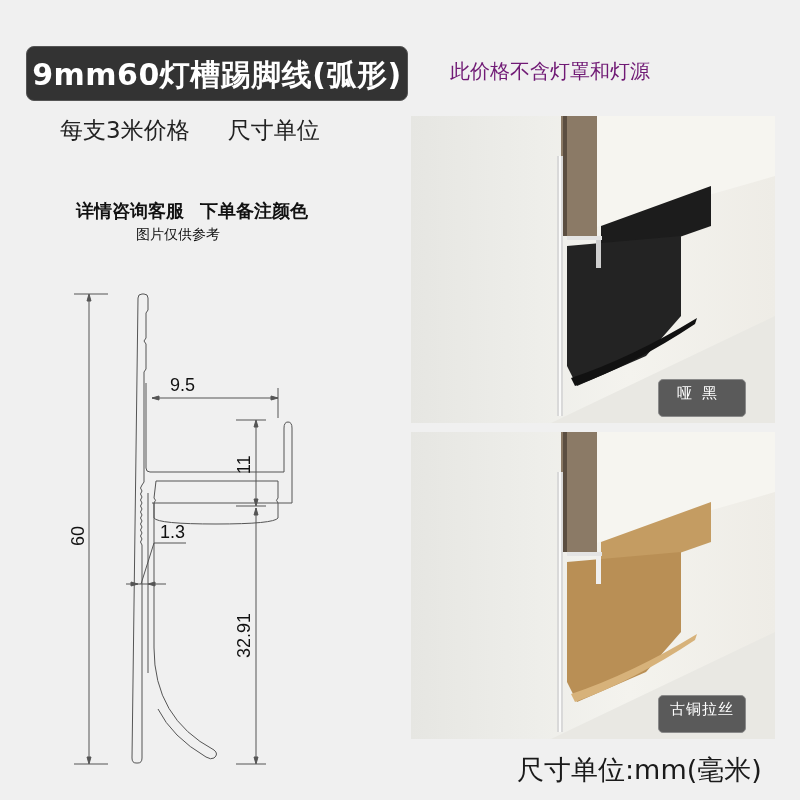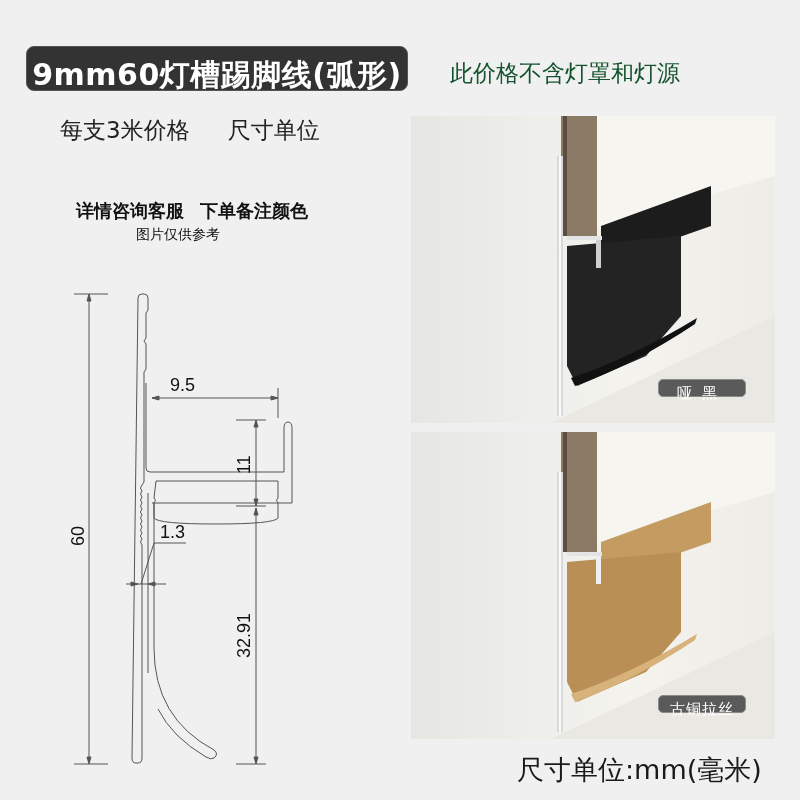--- a/index.html
+++ b/index.html
@@ -1,40 +1,40 @@
 <!DOCTYPE html>
 <html><head>
 <meta charset="utf-8">
 <style>
   * { margin:0; padding:0; box-sizing:border-box; }
   html, body { width:800px; height:800px; overflow:hidden; background:#f0f0f0; }
   body { position:relative; font-family:"DejaVu Sans", "Liberation Sans", sans-serif; color:#1a1a1a; }
   .title-pill {
-    position:absolute; left:26px; top:46px; width:382px; height:45px;
+    position:absolute; left:26px; top:46px; width:382px; height:55px;
     background:#333333; border-radius:8px; border:1px solid #555;
     color:#ffffff; font-size:30px; font-weight:bold; line-height:55px;
     text-align:center; letter-spacing:0.5px; white-space:nowrap; overflow:hidden;
   }
-  .note-right { position:absolute; left:450px; top:58px; font-size:23px; color:#14532d; white-space:nowrap; }
+  .note-right { position:absolute; left:450px; top:58px; font-size:20px; color:#701a75; white-space:nowrap; }
   .sub1 { position:absolute; left:60px; top:115px; font-size:23px; color:#222; white-space:nowrap; }
   .sub1 span.gap { display:inline-block; width:38px; }
   .sub2 { position:absolute; left:76px; top:199px; font-size:18px; color:#111; white-space:nowrap;font-weight:bold; }
   .sub2 span.gap { display:inline-block; width:16px; }
   .sub3 { position:absolute; left:136px; top:226px; font-size:14px; color:#111; white-space:nowrap; }
   .drawing { position:absolute; left:60px; top:278px; width:260px; height:500px; }
   .photo {
     position:absolute; left:411px; width:364px; height:307px; overflow:hidden;
     background:linear-gradient(90deg,#e6e6e2 0%,#eeeeea 35%,#f4f3ee 60%,#eeece6 100%);
   }
   .photo1 { top:116px; }
   .photo2 { top:432px; }
   .photo svg { position:absolute; left:0; top:0; }
   .tag {
     position:absolute; background:#5a5a5a; border:1px solid #8a8a8a; border-radius:5px;
-    color:#fff; font-size:15px; text-align:center; height:18px; line-height:26px;
+    color:#fff; font-size:15px; text-align:center; height:38px; line-height:26px;
     letter-spacing:3px;
   }
   .tag1 { left:247px; top:263px; width:88px; letter-spacing:10px; }
   .tag2 { left:247px; top:263px; width:88px; letter-spacing:1px;text-align:center; }
   .unit-note { position:absolute; left:517px; top:752px; font-size:27px; color:#1a1a1a; white-space:nowrap; }
   .dim { font-family:"Liberation Sans", "DejaVu Sans", sans-serif; fill:#111; }
 </style>
 </head>
 <body>
 

